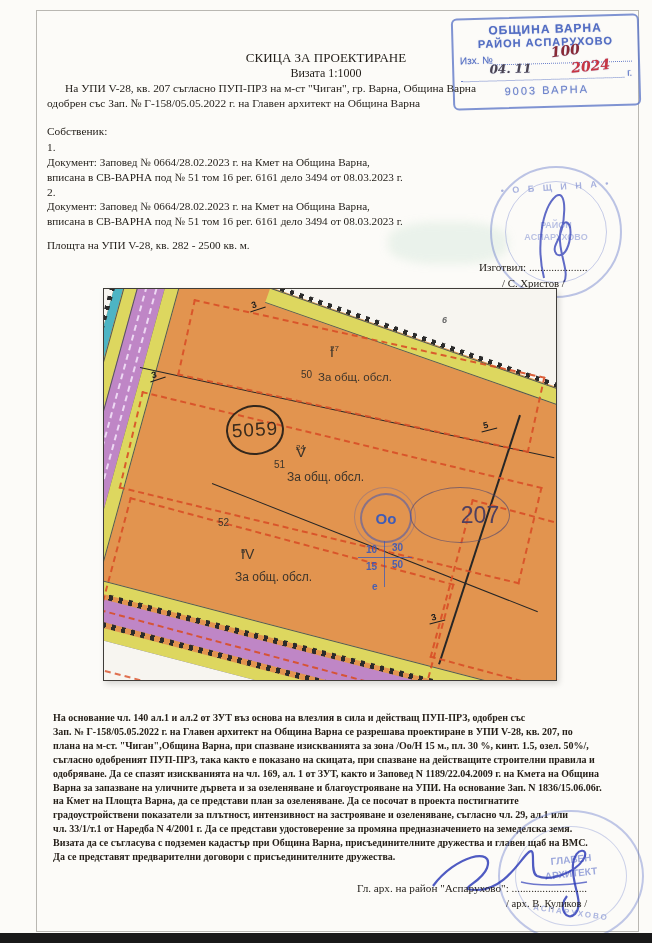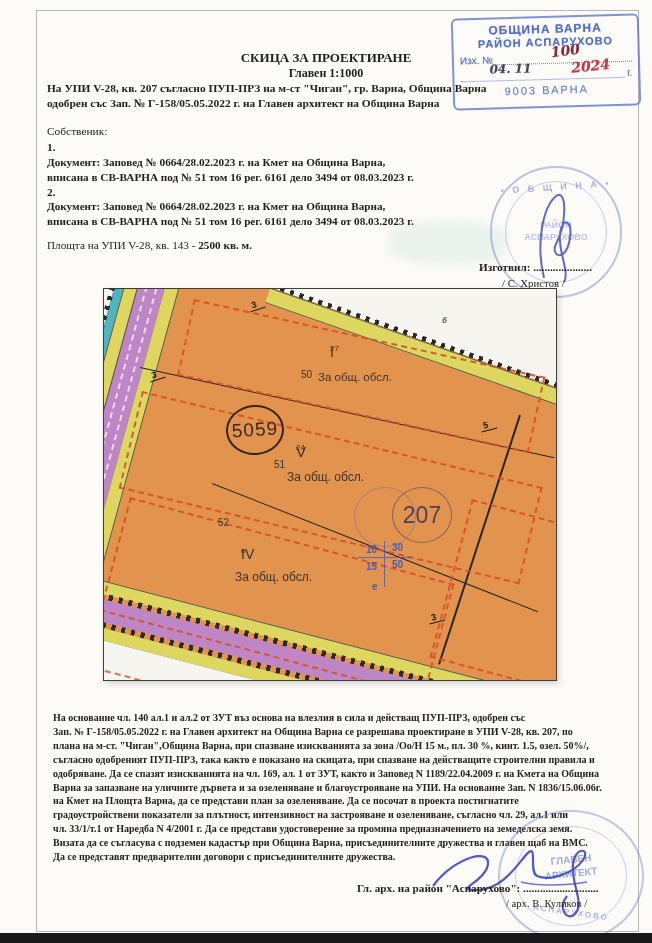--- a/index.html
+++ b/index.html
@@ -19,21 +19,21 @@
   .reg-row{display:flex;align-items:flex-end;font-size:10px;margin-top:3px;position:relative;}
   .dotline{flex:1;border-bottom:1px dotted rgba(70,98,190,.8);height:12px;position:relative;}
   .hw{font-family:"DejaVu Serif",serif;font-style:italic;}
   .hw-num{position:absolute;left:42%;top:-8px;color:#8a2a35;font-size:14px;transform:rotate(-6deg);font-weight:bold;}
   .hw-date{position:absolute;left:18%;top:-6px;color:#4a4350;font-size:12px;font-weight:bold;}
   .hw-year{position:absolute;left:68%;top:-8px;color:#c93542;font-size:14px;font-weight:bold;transform:rotate(-4deg);}
   .reg-stamp .r5{font-size:11px;text-align:center;letter-spacing:2px;margin-top:4px;opacity:.85;}
 
   
   .t{white-space:nowrap;color:#211d18;}
-  .bold{font-weight:bold;}
+  .bold{font-weight:normal;}
   .title-line{left:0;width:652px;text-align:center;}
 
   
   .round-stamp{border-radius:50%;}
   .rs-top{left:490px;top:166px;width:128px;height:128px;border:2px solid rgba(98,116,200,.42);}
   .rs-top .inner{position:absolute;left:13px;top:13px;right:13px;bottom:13px;border:1px solid rgba(98,116,200,.35);border-radius:50%;}
   .rs-word{position:absolute;font-family:"Liberation Sans",sans-serif;color:rgba(98,116,200,.55);font-weight:bold;text-align:center;width:100%;}
   .rs-bottom{left:498px;top:810px;width:142px;height:128px;border:2px solid rgba(92,112,200,.38);}
   .rs-bottom .inner{position:absolute;left:15px;top:14px;right:15px;bottom:14px;border:1px solid rgba(92,112,200,.3);border-radius:50%;}
   .smudge{background:rgba(125,190,155,.14);filter:blur(5px);border-radius:40%;}
@@ -80,34 +80,34 @@
     <span class="dotline">
       <span class="hw hw-date">04. 11</span>
       <span class="hw hw-year">2024</span>
     </span>
     <span style="margin-left:3px;">г.</span>
   </div>
   <div class="r5">9003 ВАРНА</div>
 </div>
 
 <div class="abs t bold title-line" style="top:50px;font-size:13px;">СКИЦА ЗА ПРОЕКТИРАНЕ</div>
-<div class="abs t bold title-line" style="top:66px;font-size:12px;">Главен 1:1000</div>
-<div class="abs t bold" style="left:47px;top:82px;font-size:11.4px;">На  УПИ V-28, кв. 207 съгласно ПУП-ПРЗ на м-ст "Чиган", гр. Варна, Община Варна</div>
+<div class="abs t bold title-line" style="top:66px;font-size:12px;">Визата 1:1000</div>
+<div class="abs t bold" style="left:65px;top:82px;font-size:11.4px;">На  УПИ V-28, кв. 207 съгласно ПУП-ПРЗ на м-ст "Чиган", гр. Варна, Община Варна</div>
 <div class="abs t bold" style="left:47px;top:97px;font-size:11.4px;">одобрен със Зап. № Г-158/05.05.2022 г. на Главен архитект на Община Варна</div>
 
 <div class="abs t" style="left:47px;top:125px;font-size:11.4px;">Собственик:</div>
 <div class="abs t bold" style="left:47px;top:141px;font-size:11.4px;">1.</div>
 <div class="abs t bold" style="left:47px;top:156px;font-size:11.2px;">Документ: Заповед № 0664/28.02.2023 г. на Кмет на Община Варна,</div>
 <div class="abs t bold" style="left:47px;top:171px;font-size:11.2px;">вписана в СВ-ВАРНА под №  51 том 16 рег. 6161 дело 3494 от 08.03.2023 г.</div>
 <div class="abs t bold" style="left:47px;top:186px;font-size:11.4px;">2.</div>
 <div class="abs t bold" style="left:47px;top:200px;font-size:11.2px;">Документ: Заповед № 0664/28.02.2023 г. на Кмет на Община Варна,</div>
 <div class="abs t bold" style="left:47px;top:215px;font-size:11.2px;">вписана в СВ-ВАРНА под №  51 том 16 рег. 6161 дело 3494 от 08.03.2023 г.</div>
 
 <div class="abs t" style="left:47px;top:239px;font-size:11.2px;">
-  <span>Площта  на УПИ V-28, кв. 143 - </span><span class="bold">2500 кв. м.</span>
+  <span>Площта  на УПИ V-28, кв. 282 - </span><span class="bold">2500 кв. м.</span>
 </div>
 
 <div class="abs smudge" style="left:388px;top:222px;width:120px;height:42px;"></div>
 
 <div class="abs round-stamp rs-top">
   <div class="inner"></div>
   <div class="rs-word" style="top:14px;font-size:9px;letter-spacing:3px;transform:rotate(-4deg);">• О Б Щ И Н А •</div>
   <div class="rs-word" style="top:52px;font-size:9px;opacity:.8;">РАЙОН</div>
   <div class="rs-word" style="top:64px;font-size:9px;opacity:.8;">АСПАРУХОВО</div>
   <svg class="sig abs" style="left:34px;top:18px;" width="60" height="100" viewBox="0 0 60 100">
@@ -156,24 +156,27 @@
   <div class="bline" style="left:415px;top:126px;width:1.5px;height:262px;transform:rotate(18deg);transform-origin:top center;"></div>
 
   <div class="dash-rect" style="left:90px;top:10px;width:356px;height:74px;transform:rotate(12.5deg);transform-origin:top left;"></div>
   <div class="dash-rect" style="left:38px;top:102px;width:408px;height:96px;transform:rotate(13.5deg);transform-origin:top left;"></div>
   <div class="dash-rect" style="left:26px;top:208px;width:332px;height:114px;transform:rotate(15deg);transform-origin:top left;"></div>
   <div class="dash-rect" style="left:368px;top:210px;width:170px;height:160px;transform:rotate(15deg);transform-origin:top left;"></div>
 
   <div style="left:122px;top:116px;width:54px;height:46px;border:2px solid #33271c;border-radius:50%;display:flex;align-items:center;justify-content:center;transform:rotate(-4deg);">
     <span class="plabel" style="position:static;font-size:19px;color:#3a2b1d;letter-spacing:1px;">5059</span>
   </div>
-  <div style="left:288px;top:198px;width:58px;height:54px;border:1.5px solid rgba(82,70,110,.65);border-radius:50%;display:flex;align-items:center;justify-content:center;">
+  <div style="left:306px;top:198px;width:58px;height:54px;border:1.5px solid rgba(82,70,110,.65);border-radius:50%;display:flex;align-items:center;justify-content:center;padding-left:40px;">
     <span class="plabel" style="position:static;font-size:23px;color:#50405f;">207</span>
   </div>
   <div style="left:250px;top:198px;width:60px;height:58px;border:1px solid rgba(50,80,190,.28);border-radius:50%;"></div>
+  <div style="left:256px;top:204px;width:48px;height:46px;border:2px solid rgba(50,80,190,.5);border-radius:50%;display:flex;align-items:center;justify-content:center;">
+    <span class="plabel" style="position:static;font-size:15px;font-weight:bold;color:rgba(47,85,192,.9);">Оо</span>
+  </div>
 
   <div class="zone-cross" style="left:254px;top:252px;width:56px;height:52px;">
     <div class="zc-v"></div>
     <div class="zc-h"></div>
     <span style="left:8px;top:3px;">10</span>
     <span style="left:8px;top:20px;">15</span>
     <span style="left:34px;top:1px;">30</span>
     <span style="left:34px;top:18px;">50</span>
     <span style="left:14px;top:40px;">е</span>
   </div>

